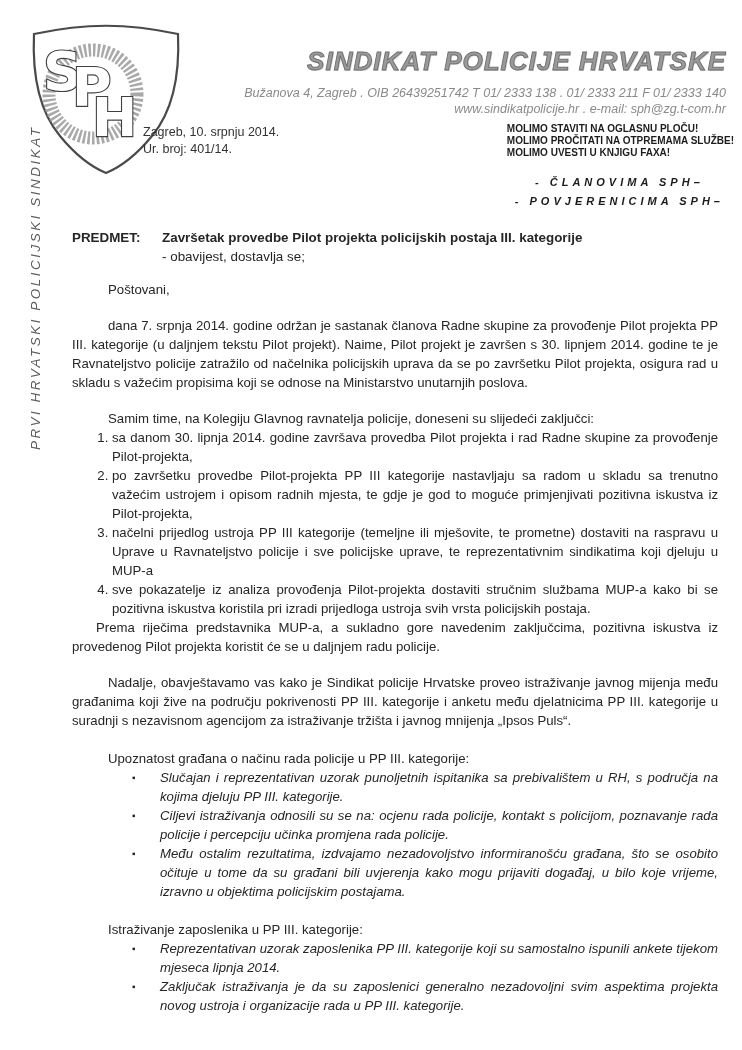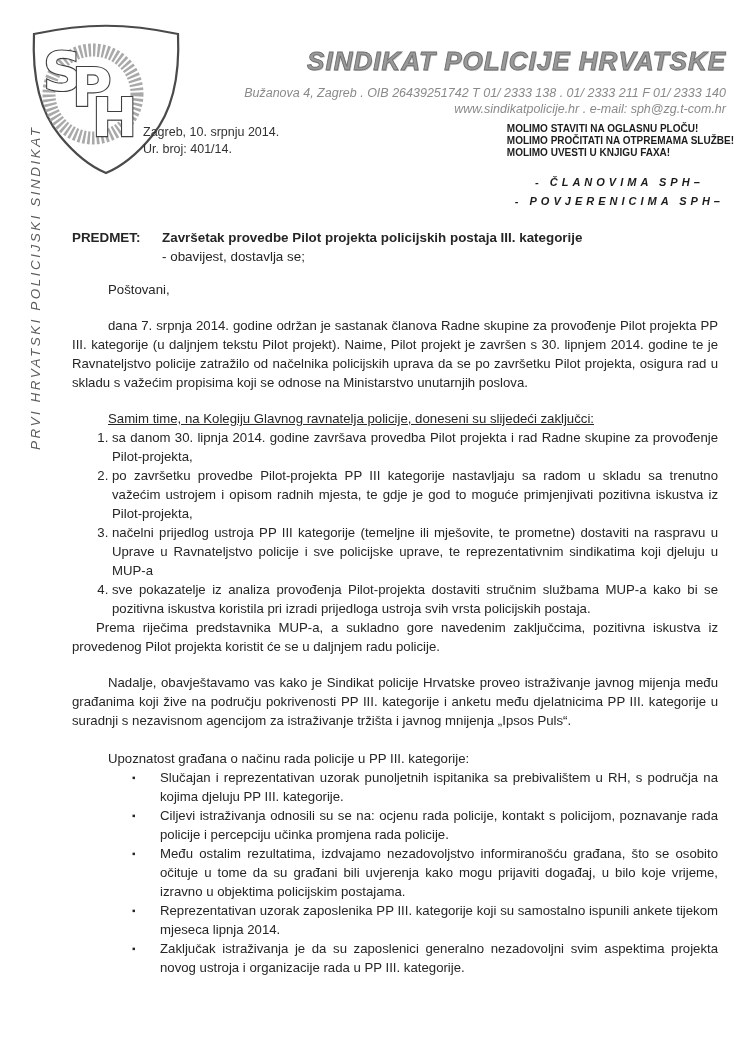--- a/index.html
+++ b/index.html
@@ -49,27 +49,27 @@
   .subject-label{font-weight:bold;width:90px;flex:0 0 90px;}
   .subject-title{font-weight:bold;}
   .subject-sub{margin-left:90px;}
   
   .body{
     position:absolute;left:72px;top:280px;width:646px;
     font-size:13.2px;line-height:19px;text-align:justify;color:#262626;
   }
   .salutation{margin-left:36px;text-align:left;}
   .para-indent{text-indent:36px;margin:17px 0 0 0;}
-  .intro{margin:17px 0 0 36px;text-align:left;text-decoration:underline;}
+  .intro{margin:17px 0 0 36px;text-align:left;}
   ol.conclusions{margin:0;padding-left:40px;}
   ol.conclusions li{text-align:justify;}
   .para-follow{text-indent:24px;margin:0;}
   .section-title{margin:19px 0 0 36px;text-align:left;}
   ul.bullets{margin:0;padding-left:88px;list-style:none;}
-  ul.bullets li{position:relative;text-align:justify;}
+  ul.bullets li{position:relative;text-align:justify;font-style:italic;}
   ul.bullets li::before{
     content:"\25AA";
     position:absolute;left:-28px;top:0;
     font-size:10px;
   }
 </style>
 </head>
 <body>
 
 <div class="page">
@@ -134,19 +134,20 @@
 
     <p class="para-indent">Nadalje, obavještavamo vas kako je Sindikat policije Hrvatske proveo istraživanje javnog mijenja među građanima koji žive na području pokrivenosti PP III. kategorije i anketu među djelatnicima PP III. kategorije u suradnji s nezavisnom agencijom za istraživanje tržišta i javnog mnijenja „Ipsos Puls“.</p>
 
     <div class="section-title">Upoznatost građana o načinu rada policije u PP III. kategorije:</div>
     <ul class="bullets">
       <li>Slučajan i reprezentativan uzorak punoljetnih ispitanika sa prebivalištem u RH, s područja na kojima djeluju PP III. kategorije.</li>
       <li>Ciljevi istraživanja odnosili su se na: ocjenu rada policije, kontakt s policijom, poznavanje rada policije i percepciju učinka promjena rada policije.</li>
       <li>Među ostalim rezultatima, izdvajamo nezadovoljstvo informiranošću građana, što se osobito očituje u tome da su građani bili uvjerenja kako mogu prijaviti događaj, u bilo koje vrijeme, izravno u objektima policijskim postajama.</li>
     </ul>
 
+    <div class="section-title">Istraživanje zaposlenika u PP III. kategorije:</div>
     <ul class="bullets">
       <li>Reprezentativan uzorak zaposlenika PP III. kategorije koji su samostalno ispunili ankete tijekom mjeseca lipnja 2014.</li>
       <li>Zaključak istraživanja je da su zaposlenici generalno nezadovoljni svim aspektima projekta novog ustroja i organizacije rada u PP III. kategorije.</li>
     </ul>
   </div>
 
 </div>
 
 </body></html>

